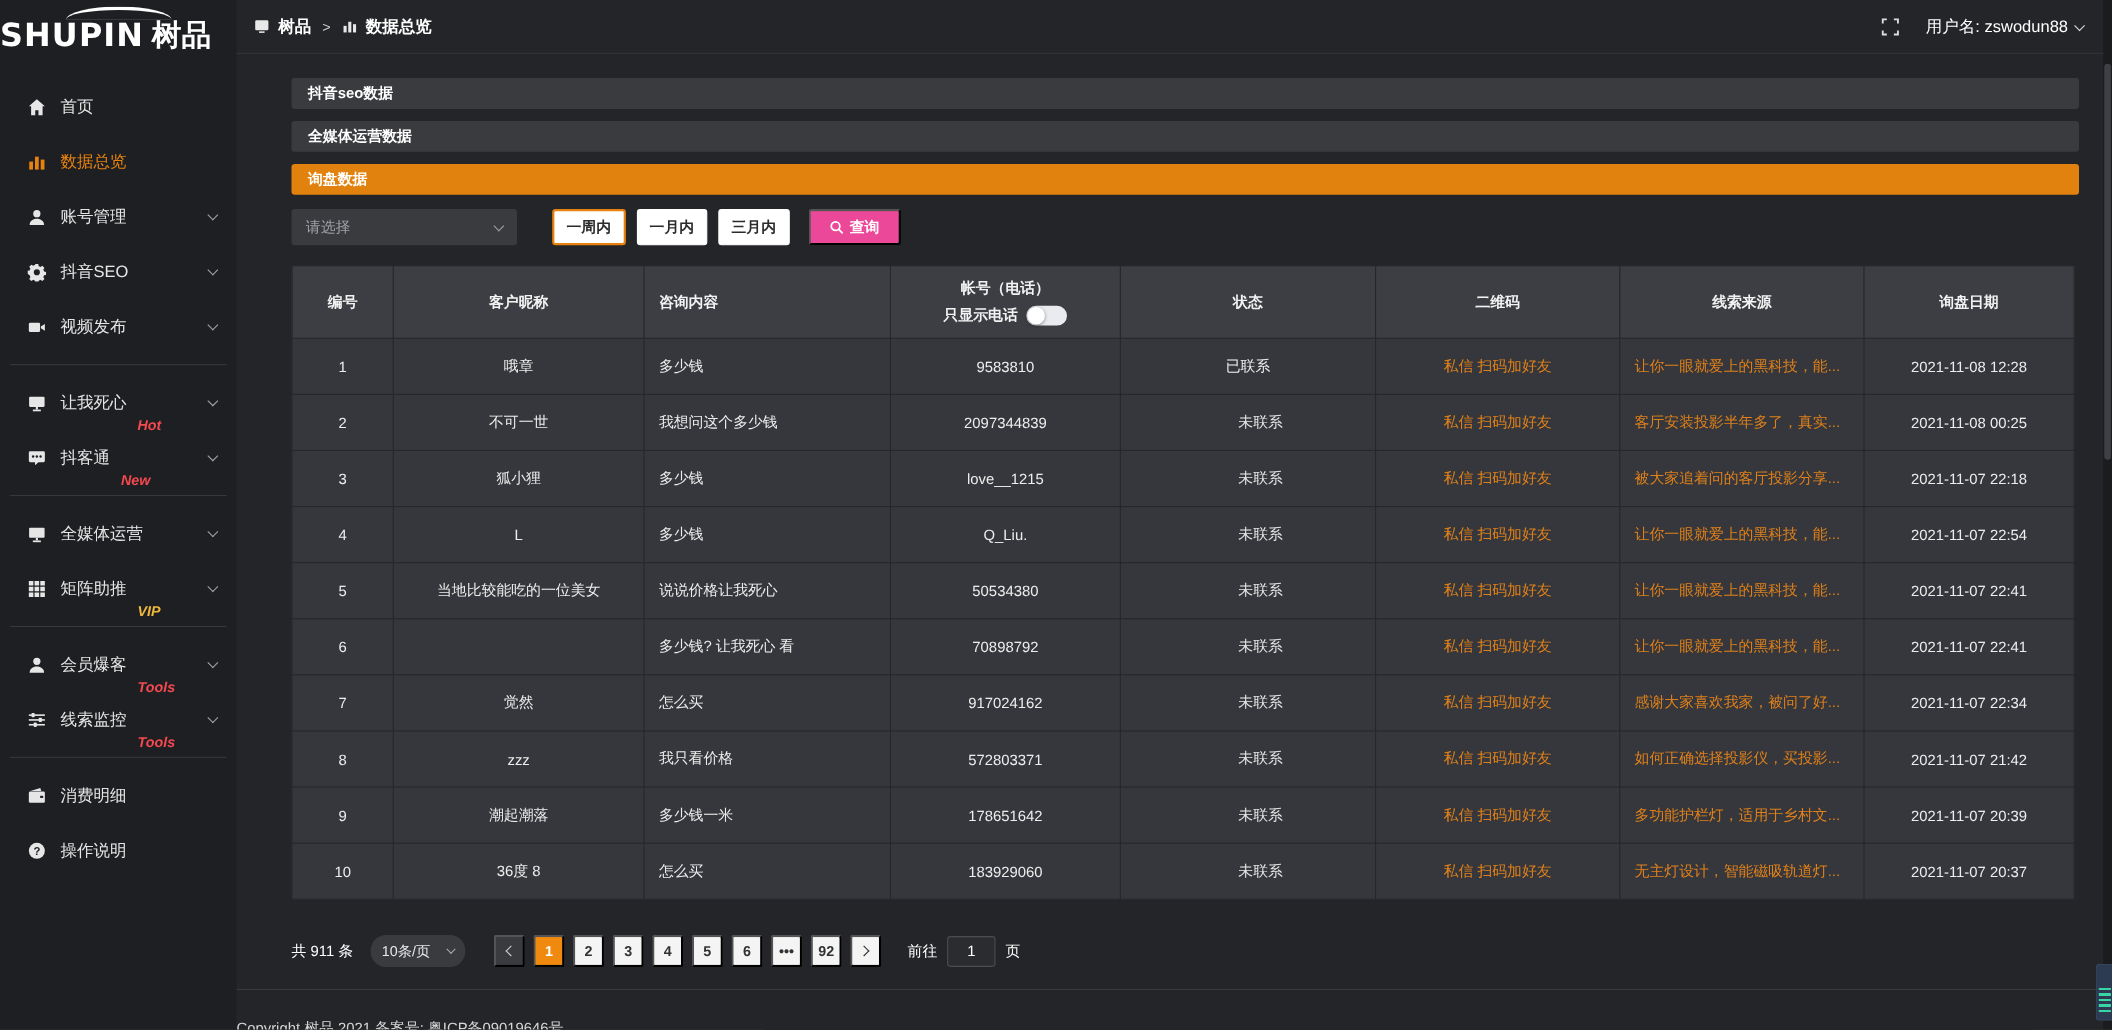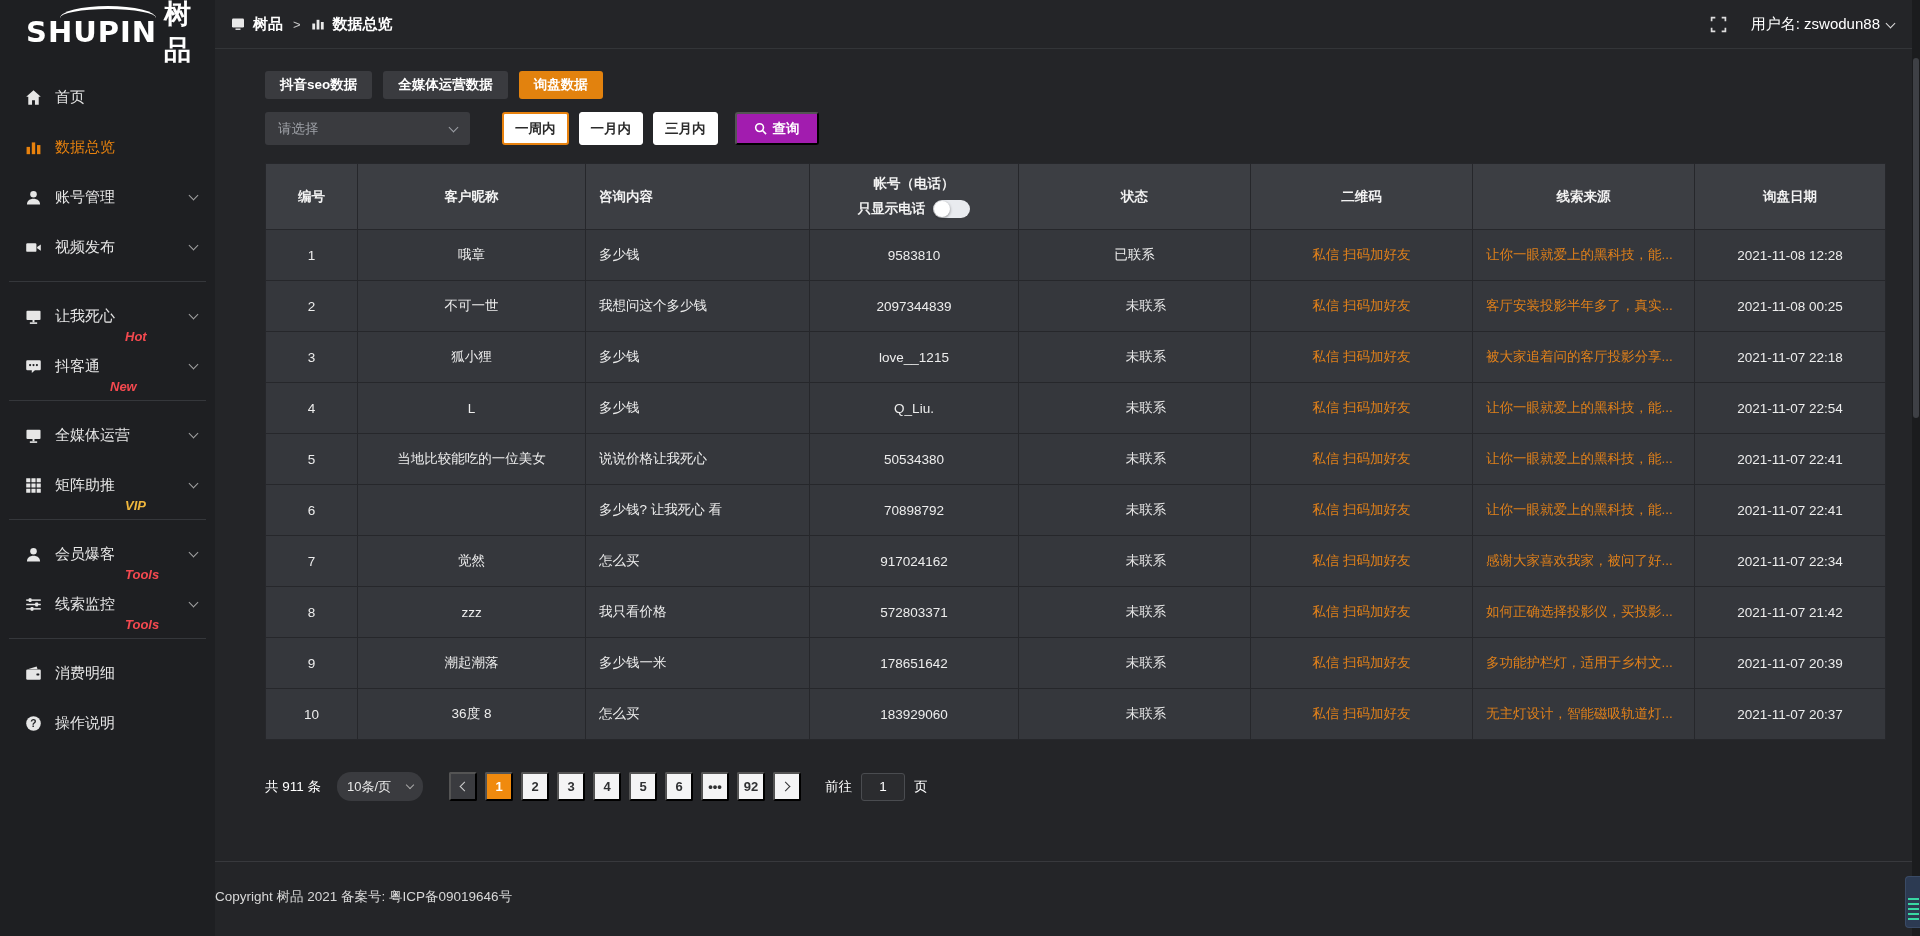--- a/index.html
+++ b/index.html
@@ -5,21 +5,21 @@
   * { box-sizing: border-box; margin: 0; padding: 0; }
   html, body { width: 1920px; height: 936px; }
   body {
     font-family: "Liberation Sans", "DejaVu Sans", sans-serif;
     background: #242528; color: #e8e8e8; overflow: hidden; position: relative;
   }
   .app { display: flex; width: 100%; height: 100%; }
 
   
   .sidebar { width: 215px; flex: none; background: #1E1F22; display: flex; flex-direction: column; padding-bottom: 10px; }
-  .logo { height: 64px; display: flex; align-items: center; padding-left: 26px; position: relative; cursor: pointer; }
+  .logo { height: 64px; display: flex; align-items: center; position: relative; cursor: pointer; }
   .logo-arc { position: absolute; top: 6px; left: 60px; width: 96px; height: 12px;
     border-top: 3px solid #fff; border-radius: 50% 50% 0 0 / 100% 100% 0 0; }
   .logo-en { font-size: 29px; font-weight: 800; color: #fff; letter-spacing: 1px; font-family: "DejaVu Sans", sans-serif; }
   .logo-cn { font-size: 27px; font-weight: 800; color: #fff; margin-left: 7px; }
   .menu { margin-top: 8px; }
   .side-item { height: 50px; display: flex; align-items: center; padding: 0 18px 0 25px;
     color: #E6E6E6; font-size: 15px; cursor: pointer; }
   .side-item.active { color: #E8820E; }
   .s-icon { width: 17px; height: 17px; margin-right: 13px; flex: none; display: inline-flex; }
   .s-icon svg { width: 100%; height: 100%; fill: currentColor; }
@@ -41,35 +41,35 @@
   .b-icon svg { width: 100%; height: 100%; fill: #E8E8E8; }
   .crumb-sep { color: #C9C9C9; font-weight: normal; font-size: 13px; padding: 0 2px; }
   .top-right { margin-left: auto; display: flex; align-items: center; gap: 24px; }
   .fs-icon { width: 17px; height: 17px; display: inline-flex; cursor: pointer; }
   .fs-icon svg { width: 100%; height: 100%; stroke: #DDD; fill: none; stroke-width: 1.6; }
   .user { display: flex; align-items: center; gap: 7px; color: #fff; font-size: 15px; cursor: pointer; }
   .user .chev { border-color: #ddd; margin-top: -2px; }
 
   
   .main { flex: 1; padding: 0 30px 0 50px; }
-  .tabs { margin-top: 22px; display: flex; gap: 11px; }
+  .tabs { margin-top: 22px; display: flex; gap: 11px; flex-direction: column; }
   .tab { height: 28px; padding: 0 15px; display: inline-flex; align-items: center; background: #3A3B3F;
     color: #fff; font-size: 13.5px; font-weight: bold; border-radius: 3px; cursor: pointer; }
   .tab.active { background: #E2820E; }
 
   .filter-row { margin-top: 13px; display: flex; align-items: center; }
   .select { width: 205px; height: 33px; background: #3A3B3F; border-radius: 3px; display: flex;
     align-items: center; padding: 0 13px; color: #9DA0A6; font-size: 13.5px; cursor: pointer; }
   .select .chev { border-color: #9DA0A6; }
   .range-group { display: flex; gap: 10px; margin-left: 32px; }
   .range-btn { height: 33px; min-width: 55px; padding: 0 11px; background: #fff; color: #2B2B2B;
     border: 1px solid #fff; font-size: 13.5px; font-weight: bold; border-radius: 3px;
     display: inline-flex; align-items: center; justify-content: center; cursor: pointer; }
   .range-btn.selected { border: 2px solid #E8820E; }
-  .search-btn { margin-left: 17px; height: 33px; padding: 0 17px; background: #a21caf; border-radius: 3px;
+  .search-btn { margin-left: 17px; height: 33px; padding: 0 17px; background: #ec4899; border-radius: 3px;
     color: #fff; font-size: 13.5px; font-weight: bold; display: inline-flex; align-items: center; gap: 6px; cursor: pointer; }
   .search-btn svg { width: 13px; height: 13px; stroke: #fff; fill: none; stroke-width: 1.7; }
 
   
   .table-wrap { margin-top: 18px; }
   table { width: 1620px; border-collapse: collapse; table-layout: fixed; background: #35373C; }
   th, td { border: 1px solid #26272B; }
   thead th { background: #3C3E43; height: 66px; color: #F2F2F2; font-size: 13.5px; font-weight: bold;
     text-align: center; padding: 0 13px; }
   thead th.cell-left { text-align: left; }
@@ -146,20 +146,29 @@
           <span>数据总览</span>
         </div>
         <div class="side-item">
           <span class="s-icon">
             <svg viewBox="0 0 14 14">
               <circle cx="7" cy="4.3" r="2.7"></circle>
               <path d="M1.6 12.8c0-3 2.4-4.7 5.4-4.7s5.4 1.7 5.4 4.7Z"></path>
             </svg>
           </span>
           <span>账号管理</span>
+          <span class="chev"></span>
+        </div>
+        <div class="side-item">
+          <span class="s-icon">
+            <svg viewBox="0 0 14 14">
+              <path fill-rule="evenodd" d="M5.9.9h2.2l.3 1.6c.5.1.9.3 1.3.6l1.4-.9 1.6 1.6-.9 1.4c.3.4.5.8.6 1.3l1.6.3v2.2l-1.6.3c-.1.5-.3.9-.6 1.3l.9 1.4-1.6 1.6-1.4-.9c-.4.3-.8.5-1.3.6l-.3 1.6H5.9l-.3-1.6a4.9 4.9 0 0 1-1.3-.6l-1.4.9-1.6-1.6.9-1.4a4.9 4.9 0 0 1-.6-1.3L0 8.1V5.9l1.6-.3c.1-.5.3-.9.6-1.3l-.9-1.4L2.9 1.3l1.4.9c.4-.3.8-.5 1.3-.6ZM7 9.3A2.3 2.3 0 1 0 7 4.7a2.3 2.3 0 0 0 0 4.6Z"></path>
+            </svg>
+          </span>
+          <span>抖音SEO</span>
           <span class="chev"></span>
         </div>
         <div class="side-item">
           <span class="s-icon">
             <svg viewBox="0 0 14 14">
               <rect x="1" y="3.6" width="8.4" height="7" rx="1"></rect>
               <path d="m10 6.5 3-1.9v5l-3-1.9Z"></path>
             </svg>
           </span>
           <span>视频发布</span>

